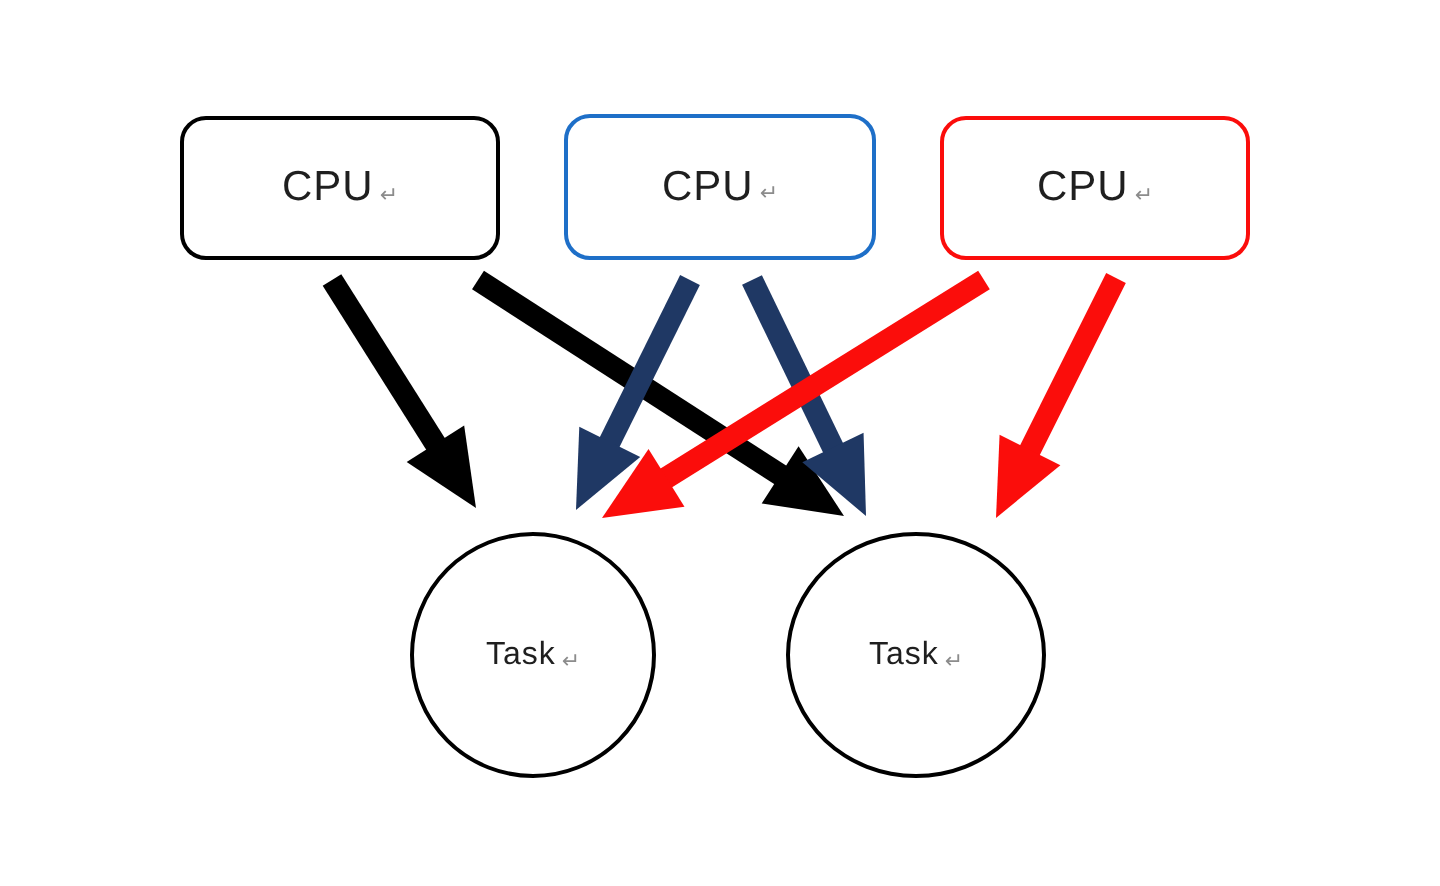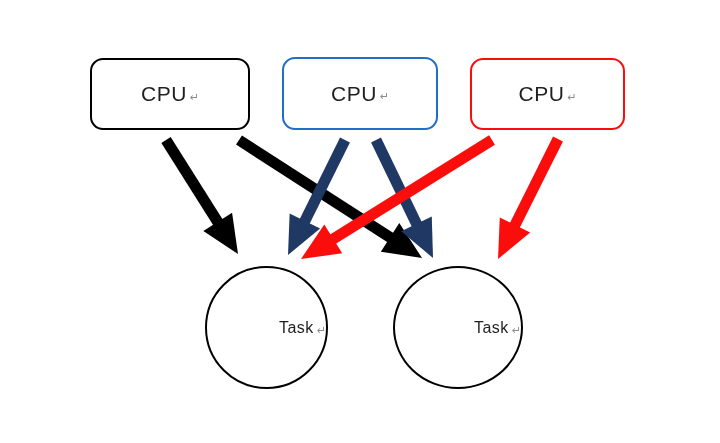--- a/index.html
+++ b/index.html
@@ -16,21 +16,21 @@
   .node{
     position:absolute;
     box-sizing:border-box;
     background:#ffffff;
     display:flex;
     align-items:center;
     justify-content:center;
     border:2.5px solid #000;
   }
   .node.box{border-radius:13px;}
-  .node.ellipse{border-radius:50%;justify-content:flex-end;}
+  .node.ellipse{border-radius:50%;}
   .node .label{
     color:#1f1f1f;
     letter-spacing:0.5px;
     white-space:nowrap;
   }
   .box .label{font-size:21px;}
   .ellipse .label{font-size:16px;}
   .node .mark{
     font-size:11px;
     color:#8c8c8c;

